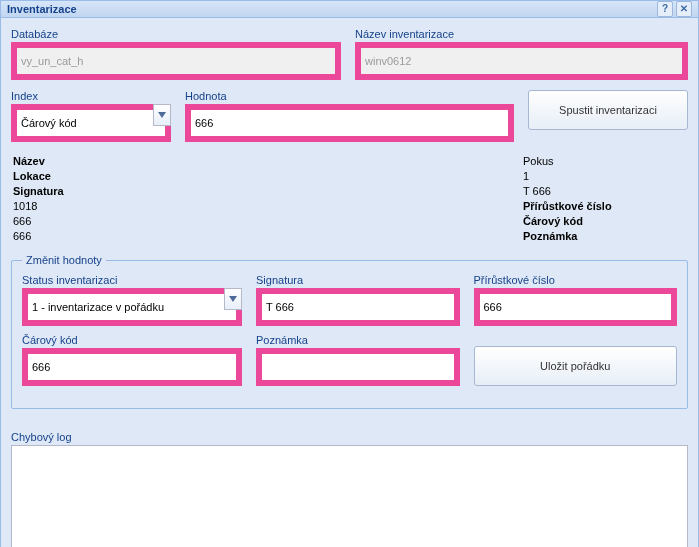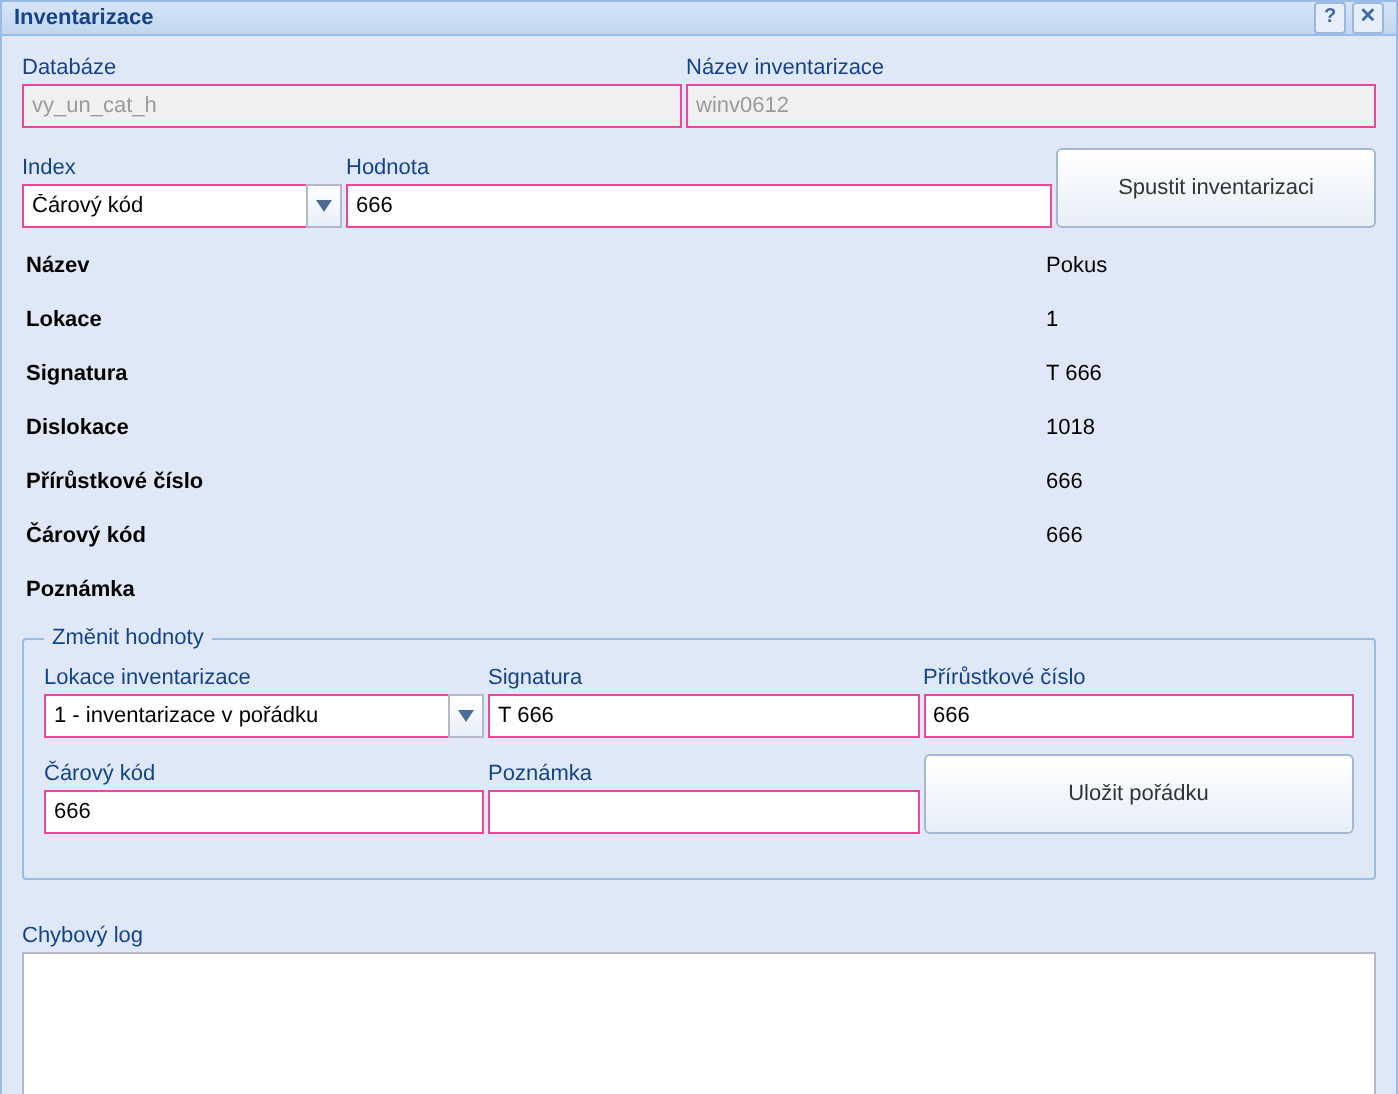--- a/index.html
+++ b/index.html
@@ -46,26 +46,26 @@
     font-weight: bold;
     line-height: 1;
   }
   .body {
     flex: 1;
     padding: 10px;
     background: #DFE8F6;
     display: flex;
     flex-direction: column;
   }
-  .row { display: flex; gap: 2px; margin-bottom: 4px; }
+  .row { display: flex; gap: 14px; margin-bottom: 4px; }
   .field { display: flex; flex-direction: column; }
   .label { color: #15428B; margin-bottom: 2px; font-size: 11px; }
   .input, select.input, .combo {
-    height: 22px;
-    border: 1px solid #ec4899;
+    height: 38px;
+    border: 6px solid #ec4899;
     background: #fff;
     padding: 2px 4px;
     font-size: 11px;
     color: #000;
     outline: none;
     font-family: Tahoma, Arial, sans-serif;
   }
   .input[disabled] {
     background: #F0F0F0;
     color: #9b9b9b;
@@ -91,21 +91,21 @@
     color: #333;
     font-size: 11px;
     padding: 0 12px;
     cursor: pointer;
     font-family: Tahoma, Arial, sans-serif;
   }
   .details {
     margin-top: 8px;
     display: grid;
     grid-template-columns: 510px 1fr;
-    row-gap: 12px;
+    row-gap: 0;
     font-size: 11px;
     padding: 0 2px;
     color: #000;
   }
   .details .dl { font-weight: bold; line-height: 15px; }
   .details .dv { line-height: 15px; }
   fieldset.group {
     border: 1px solid #99BBE8;
     border-radius: 2px;
     margin: 10px 0 10px 0;
@@ -150,21 +150,21 @@
       <div class="field" style="flex:0 0 330px">
         <span class="label">Databáze</span>
         <input class="input" disabled="" value="vy_un_cat_h" style="">
       </div>
       <div class="field" style="flex:1">
         <span class="label">Název inventarizace</span>
         <input class="input" disabled="" value="winv0612" style="">
       </div>
     </div>
 
-    <div class="row" style="margin-top:6px; align-items:flex-end;">
+    <div class="row" style="margin-top:6px; ">
       <div class="field" style="flex:0 0 160px">
         <span class="label">Index</span>
         <div class="combo-wrap">
           <input class="combo" value="Čárový kód" style="">
           <span class="combo-trigger">
             <svg viewBox="0 0 8 6">
                 <path d="M0 0h8L4 6z"></path>
               </svg>
           </span>
         </div>
@@ -178,35 +178,34 @@
       </div>
     </div>
 
     <div class="details">
       <span class="dl">Název</span>
       <span class="dv">Pokus</span>
       <span class="dl">Lokace</span>
       <span class="dv">1</span>
       <span class="dl">Signatura</span>
       <span class="dv">T 666</span>
-      <span class="dl">Dislokace</span>
       <span class="dv">1018</span>
       <span class="dl">Přírůstkové číslo</span>
       <span class="dv">666</span>
       <span class="dl">Čárový kód</span>
       <span class="dv">666</span>
       <span class="dl">Poznámka</span>
       <span class="dv"></span>
     </div>
 
     <fieldset class="group">
       <legend>Změnit hodnoty</legend>
       <div class="row">
         <div class="field" style="flex:0 0 220px">
-          <span class="label">Lokace inventarizace</span>
+          <span class="label">Status inventarizaci</span>
           <div class="combo-wrap">
             <input class="combo" value="1 - inventarizace v pořádku" style="">
             <span class="combo-trigger">
               <svg viewBox="0 0 8 6">
                   <path d="M0 0h8L4 6z"></path>
                 </svg>
             </span>
           </div>
         </div>
         <div class="field" style="flex:1">

